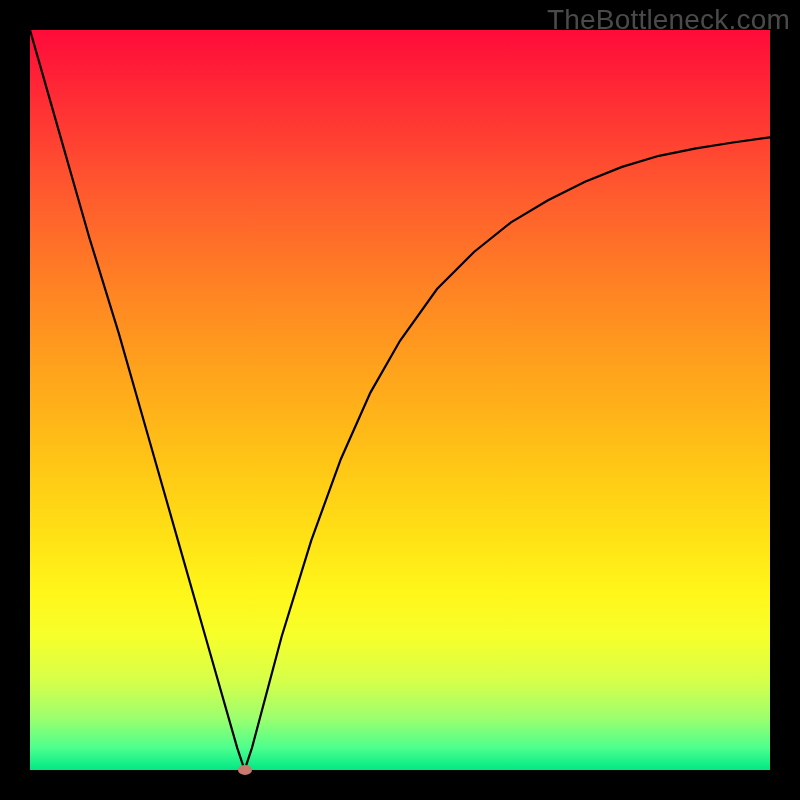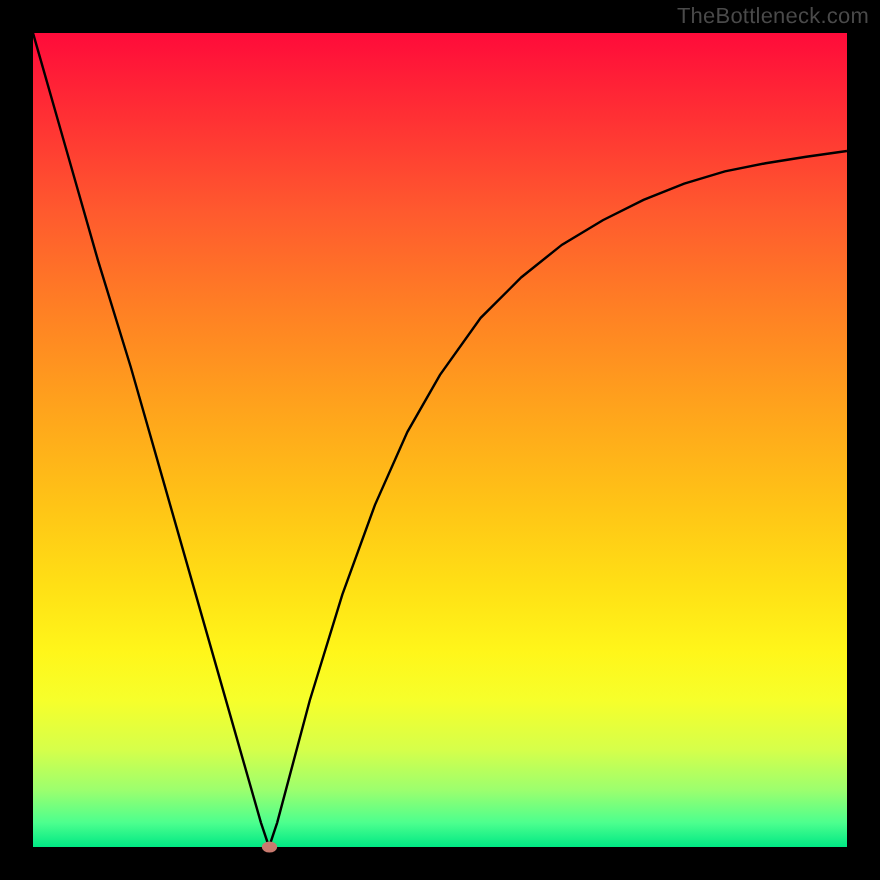--- a/index.html
+++ b/index.html
@@ -40,21 +40,21 @@
       #9cff6e 93%,
       #4dff8e 97%,
       #00e884 100%
     );
   }
   .watermark {
     position: absolute;
     top: 4px;
     right: 10px;
     color: #4a4a4a;
-    font-size: 20px;
+    font-size: 28px;
     font-weight: 500;
     letter-spacing: 0.2px;
     user-select: none;
   }
   svg.curve {
     position: absolute;
     left: 0;
     top: 0;
     width: 740px;
     height: 740px;

